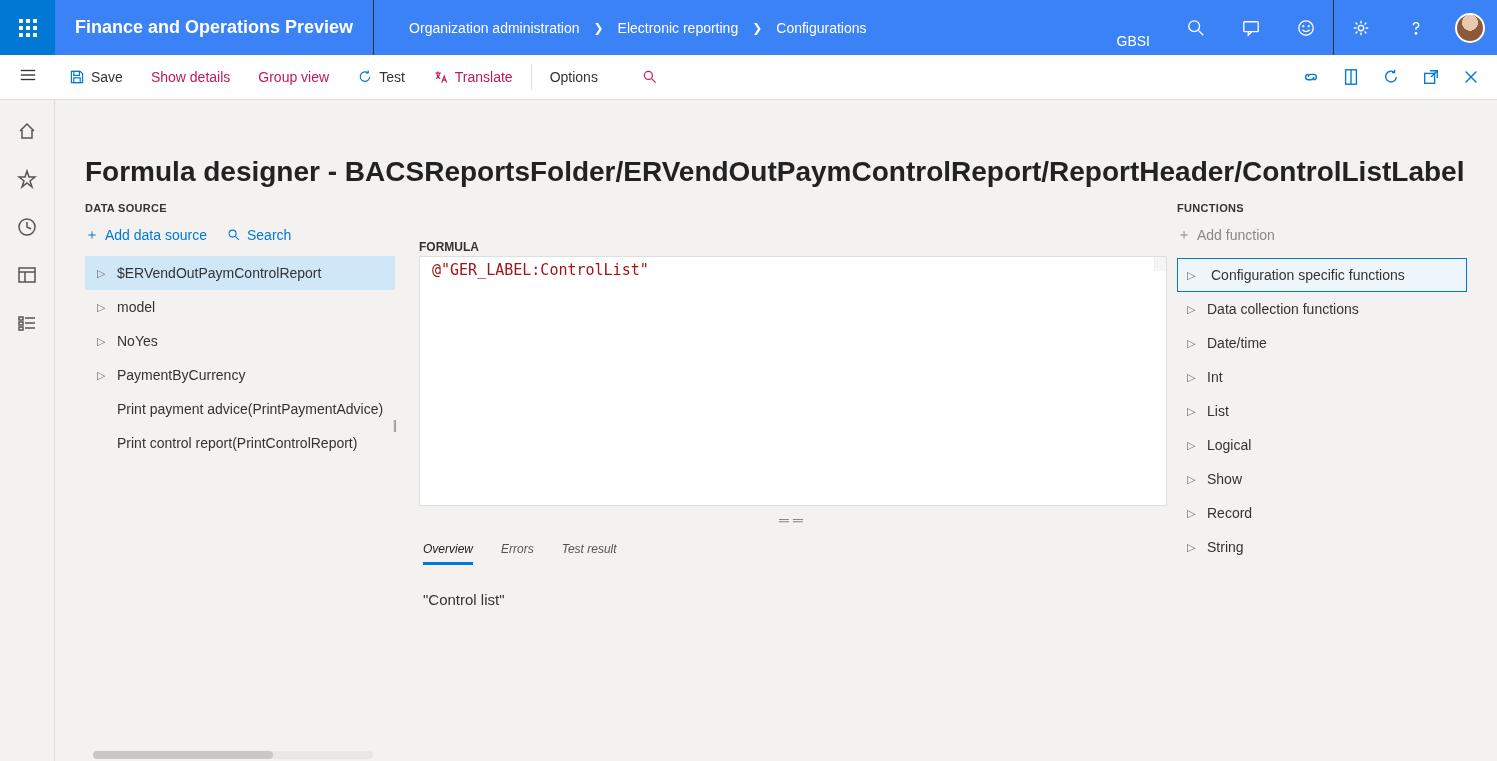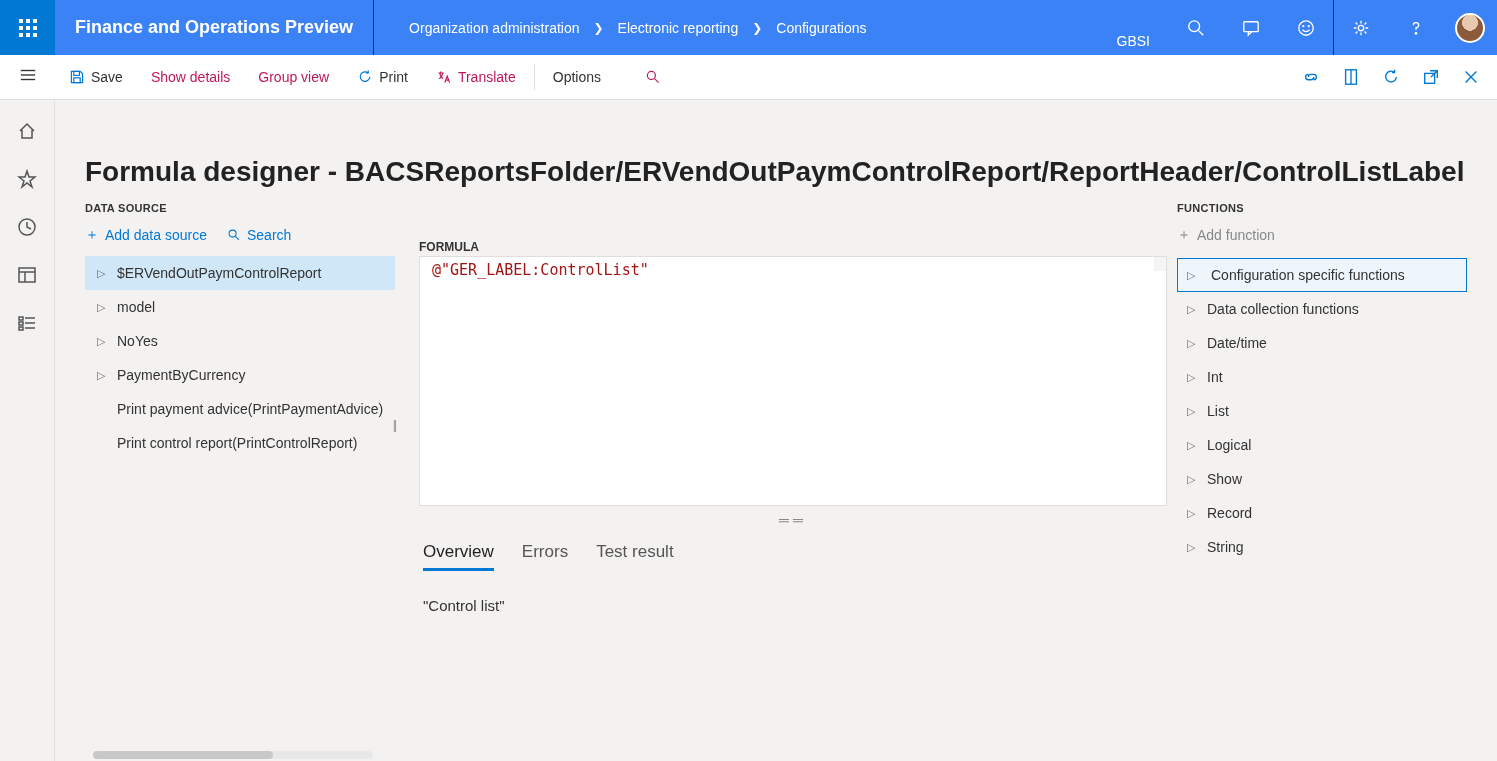--- a/index.html
+++ b/index.html
@@ -54,21 +54,21 @@
   .hscroll .thumb { height:8px; width:180px; background:#c8c8c8; border-radius:4px; }
 
   
   .midcol { flex:1; padding-left:24px; padding-right:0; position:relative; }
   .formula-label { font-size:12px; font-weight:700; color:#333; margin-top:42px; margin-bottom:2px; }
   .formula-box { background:#fff; border:1px solid #e1dfdd; height:250px; padding:0; position:relative; }
   .formula-box .gutter { width:12px; height:14px; background:#f5f5f5; position:absolute; right:0; top:0; border-left:1px solid #eee; }
   .formula-text { font-family: Consolas, monospace; font-size:15px; padding:4px 10px 4px 12px; color:#a31515; }
   .vsplit { text-align:center; color:#888; font-size:14px; letter-spacing:4px; margin:6px 0 8px; user-select:none; }
   .tabs { display:flex; gap:28px; padding-left:4px; }
-  .tab { font-size:17px; color:#555; padding:6px 0; cursor:pointer; }
+  .tab { font-size:12px; color:#555; padding:6px 0; cursor:pointer;font-style:italic; }
   .tab.active { color:#222; border-bottom:3px solid #0078d4; font-weight:400; }
   .overview-body { padding:26px 4px; font-size:15px; color:#333; }
 
   
   .fncol { width:300px; flex-shrink:0; padding-left:10px; }
   .fn-add { color:#888; font-size:14px; display:flex; align-items:center; gap:6px; margin-bottom:14px; cursor:default; }
   .fn-item { display:flex; align-items:center; height:34px; font-size:14px; gap:10px; padding-left:10px; cursor:pointer; color:#333; }
   .fn-item .chev { width:10px; color:#666; font-size:11px; }
   .fn-item.selected { border:1px solid #0078d4; background:#eef6fc; padding-left:9px; }
   .fn-item.selected .label { padding:2px 4px; }
@@ -166,21 +166,21 @@
   <div class="action">
       <span>Group view</span>
     </div>
   <div class="action black">
     <span class="ico" style="color:#0078d4;">
         <svg width="16" height="16" viewBox="0 0 20 20">
           <path d="M16 10 A6 6 0 1 1 14 5"></path>
           <path d="M14 2 L14 5 L11 5" fill="none"></path>
         </svg>
       </span>
-    <span>Print</span>
+    <span>Test</span>
   </div>
   <div class="action">
     <span class="ico">
         <svg width="16" height="16" viewBox="0 0 20 20">
           <path d="M3 5 L10 5 M6 3 L6 5 M5 5 Q5 10 9 12 M8 5 Q8 10 4 12"></path>
           <path d="M11 17 L14 9 L17 17 M12 14 L16 14"></path>
         </svg>
       </span>
     <span>Translate</span>
   </div>

